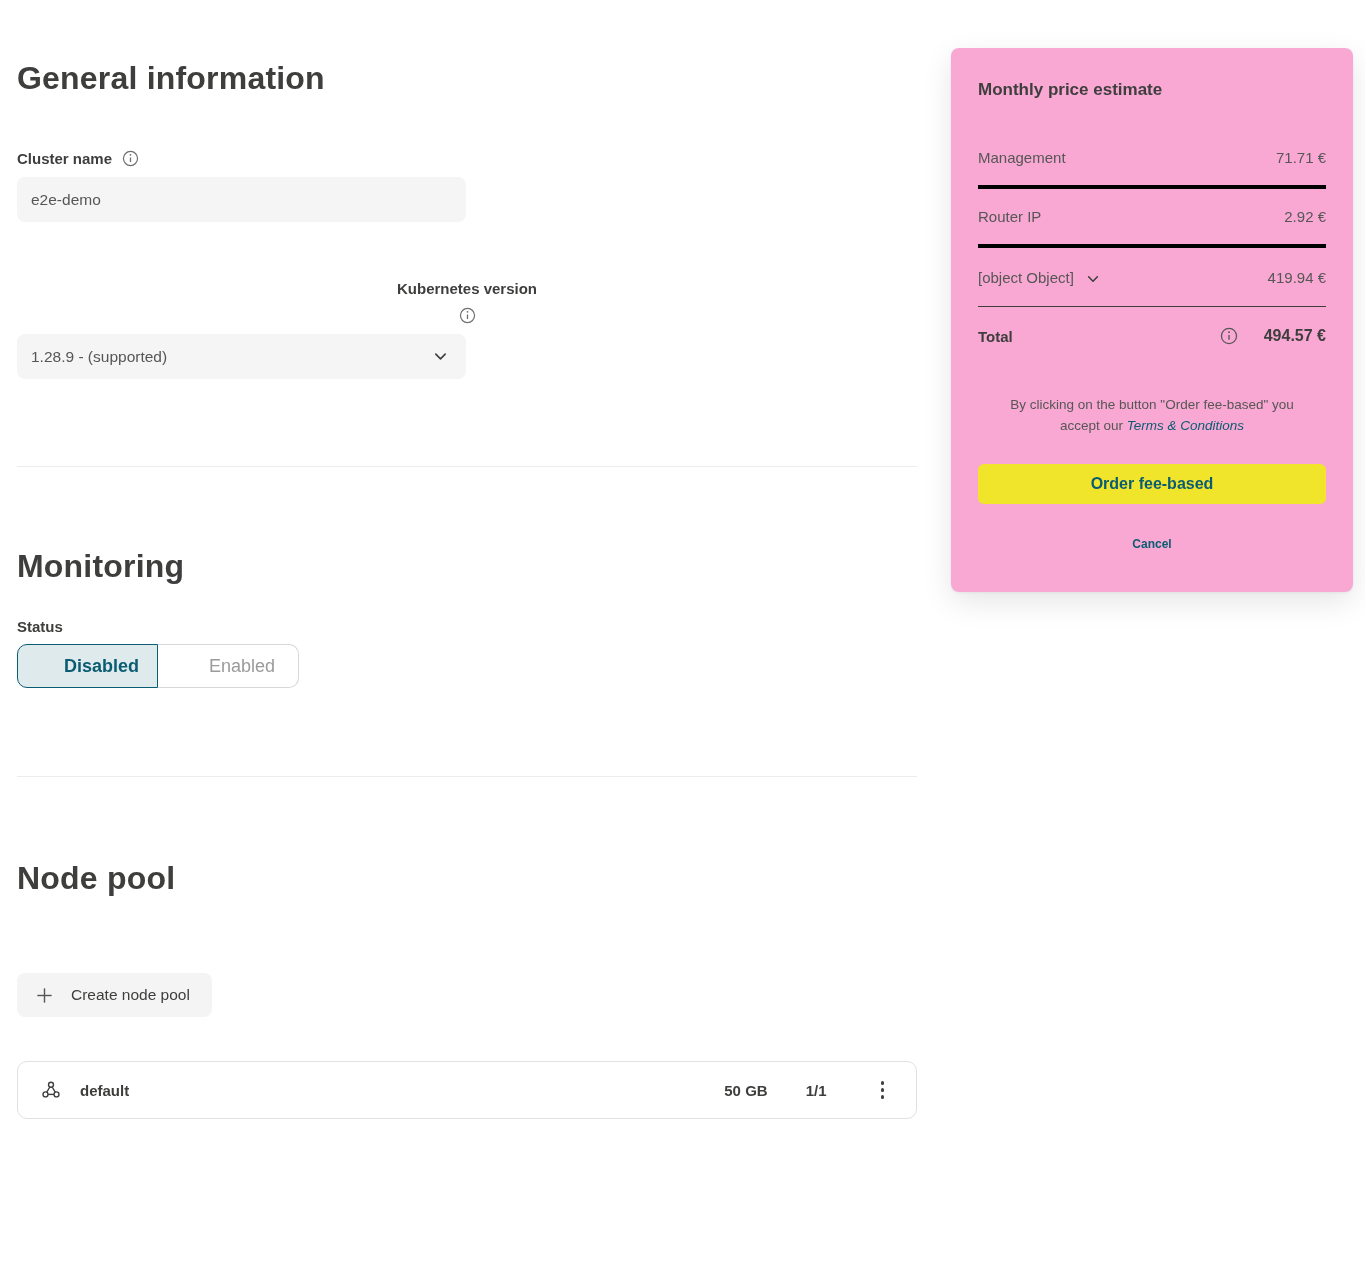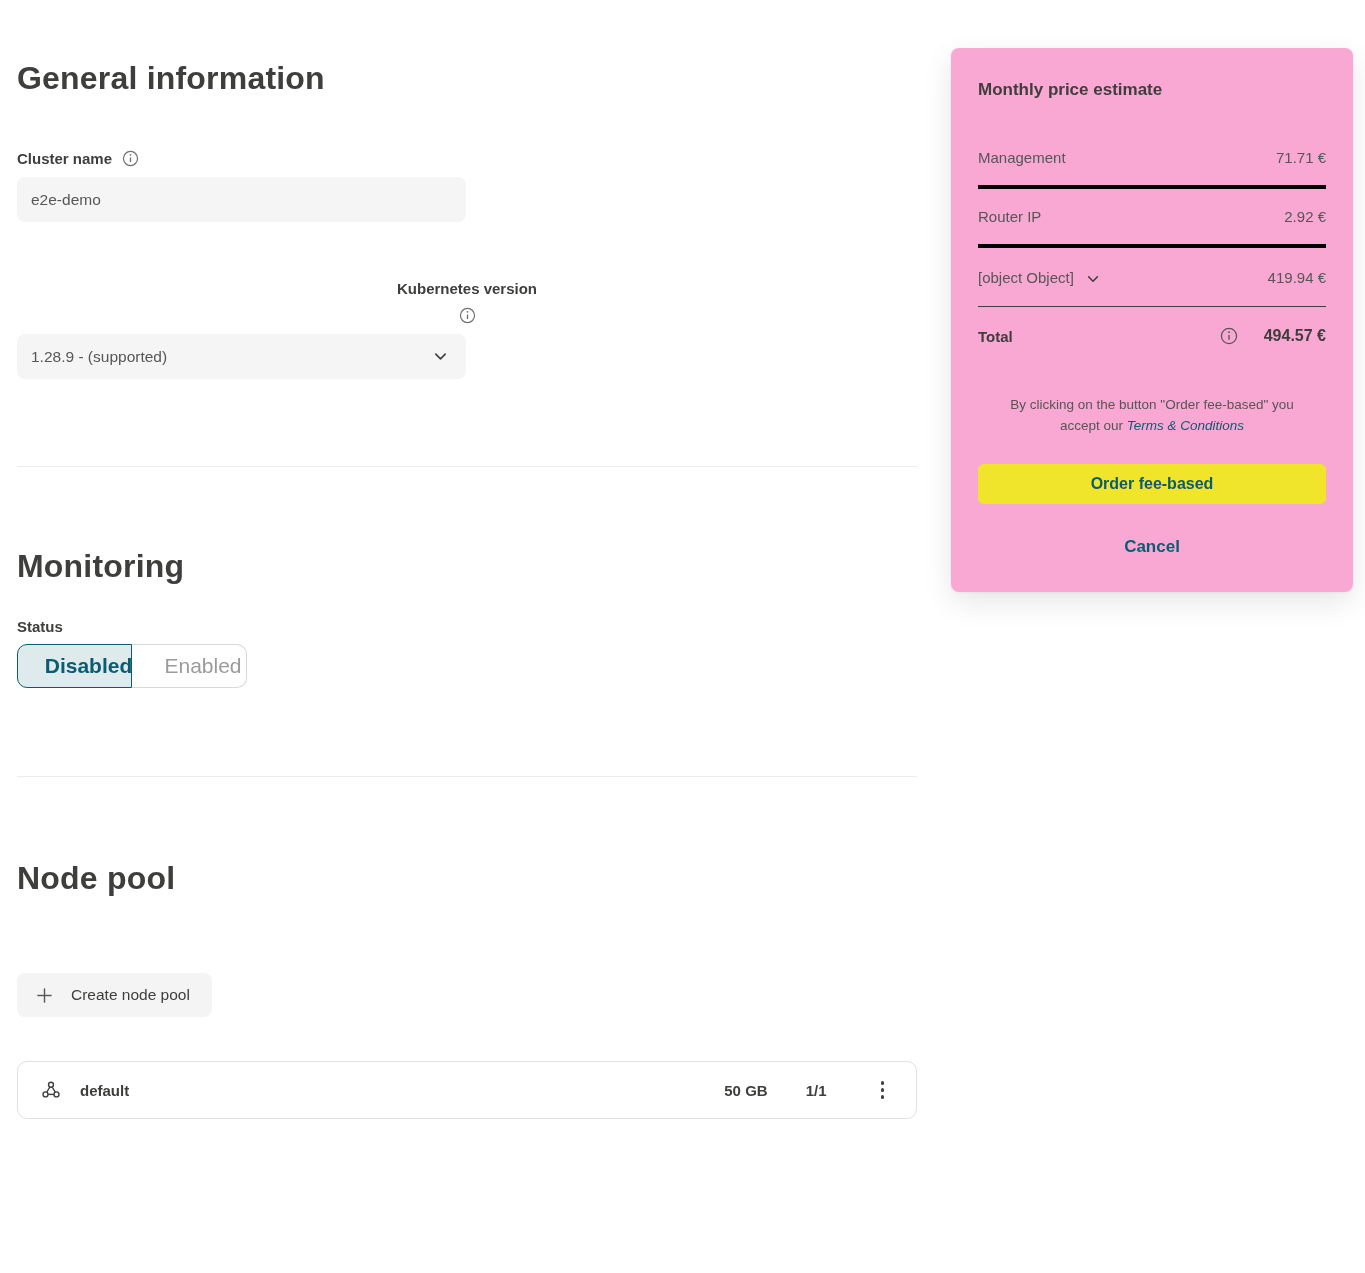--- a/index.html
+++ b/index.html
@@ -33,22 +33,22 @@
 
   .banner { margin-top:62px; width:900px; background:#e3ecee; border-radius:4px; padding:29px 28px 28px 28px; }
   .banner-row { display:flex; align-items:flex-start; gap:21px; }
   .banner-icon { color:#0f5a6e; margin-top:1px; }
   .banner-text { font-size:15px; color:#0f5a6e; line-height:20px; }
   .banner-link { display:inline-block; margin:23px 0 0 66px; font-size:15px; font-weight:600; color:#0f5a6e;
                  text-decoration:underline; cursor:pointer; }
 
   .status-label { margin-top:32px; font-size:15px; font-weight:700; color:#3e3e3d; }
   .toggle-group { margin-top:9px; display:inline-flex; }
-  .seg { width:115px; height:44px; display:flex; align-items:center; justify-content:center;
-         font-size:21px; cursor:pointer; background:#ffffff;padding-left:28px; }
+  .seg { width:141px; height:44px; display:flex; align-items:center; justify-content:center;
+         font-size:18px; cursor:pointer; background:#ffffff;padding-left:28px; }
   .seg.selected { background:#dfeaec; border:1.5px solid #0a5c72; border-radius:10px 0 0 10px;
                   color:#0a5c72; font-weight:600; }
   .seg.unselected { border:1px solid #d8d8d8; border-left:none; border-radius:0 10px 10px 0; color:#9b9b9b; }
 
   .create-btn { margin-top:75px; display:inline-flex; align-items:center; gap:17px; height:44px;
                 padding:0 22px 0 18px; background:#f4f4f4; border:none; border-radius:8px;
                 font-family:"Liberation Sans", sans-serif; font-size:15.5px; color:#3e3e3d; cursor:pointer; }
   .create-btn .plus { color:#565655; display:inline-flex; }
 
   .pool-row { margin-top:44px; width:900px; height:58px; border:1px solid #e1e1e1; border-radius:10px;
@@ -77,21 +77,21 @@
   .total-info { color:#565655; display:inline-flex; cursor:pointer; }
   .total-value { font-size:16px; font-weight:700; color:#3e3e3d; }
 
   .disclaimer { margin-top:29px; text-align:center; font-size:13.5px; color:#565655; line-height:21px;
                 padding:0 8px; }
   .terms-link { color:#0a5c72; text-decoration:none; cursor:pointer;font-style:italic; }
 
   .order-btn { margin-top:28px; width:100%; height:40px; background:#f1e52b; border:none; border-radius:6px;
                font-family:"Liberation Sans", sans-serif; font-size:16px; font-weight:600; color:#0a5c72;
                cursor:pointer; }
-  .cancel-btn { margin-top:33px; text-align:center; font-size:17px; font-weight:600; color:#0a5c72;
+  .cancel-btn { margin-top:33px; text-align:center; font-size:12px; font-weight:600; color:#0a5c72;
                 cursor:pointer; }
 </style>
 </head>
 <body>
 
 <div class="main">
 
   <h1 class="section-title t-general">General information</h1>
 
   <div class="field-label lbl-cluster">

